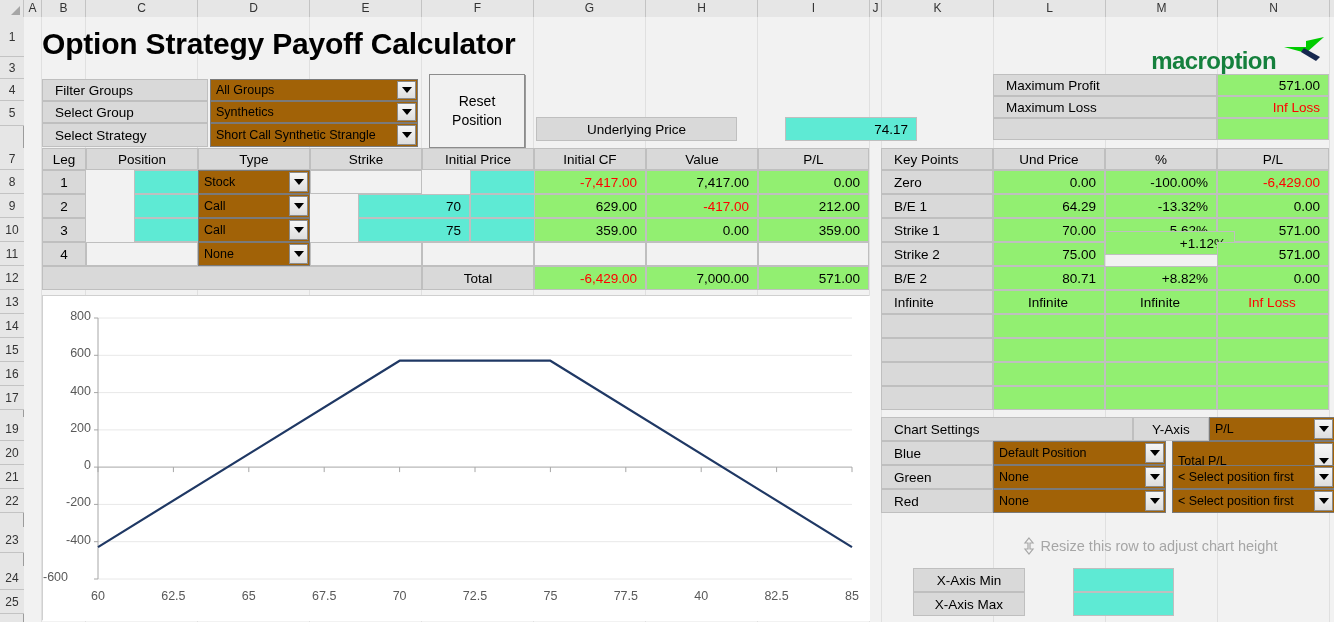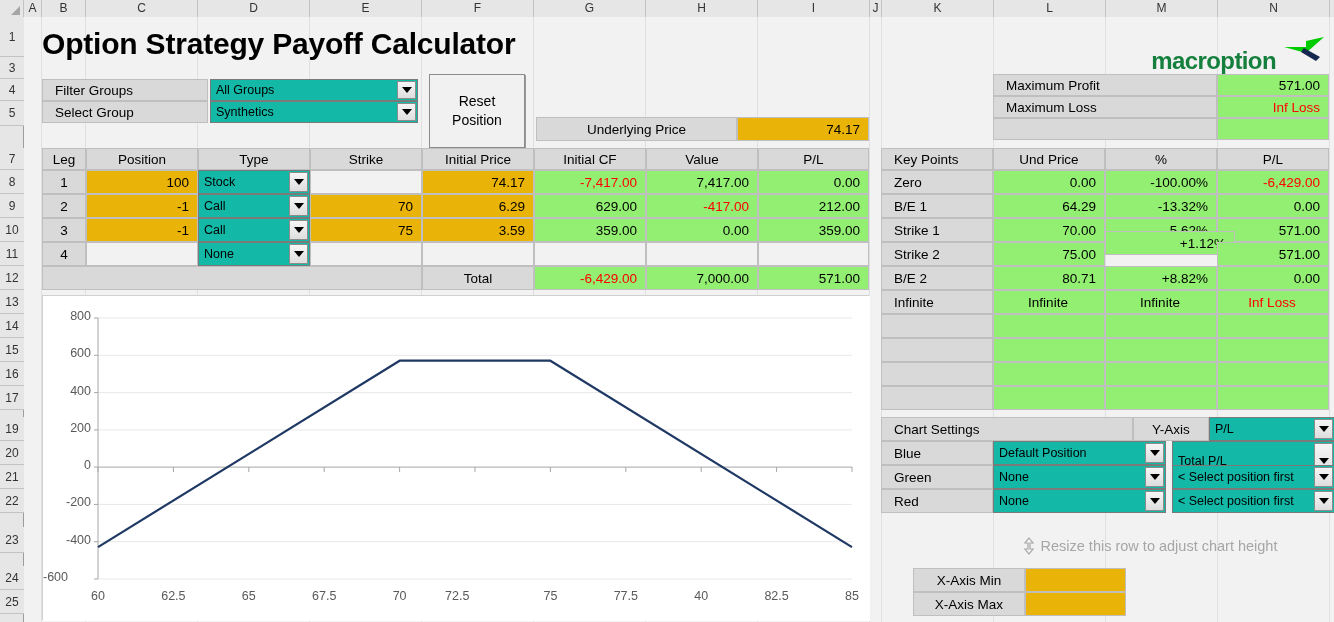--- a/index.html
+++ b/index.html
@@ -65,29 +65,29 @@
     position:absolute; font-size:13.5px; color:#000;
     display:flex; align-items:center;
     border:1px solid #bfbfbf;
     background:#d9d9d9;
     padding:0 6px;
     white-space:nowrap; overflow:hidden;
   }
   .lbl   { background:#d9d9d9; justify-content:center; }
   .lbl-l { background:#d9d9d9; justify-content:flex-start; padding-left:12px; }
   .hdr   { background:#d9d9d9; justify-content:center; font-weight:normal; }
-  .yel   { background:#eab308; justify-content:flex-end; padding-right:8px; }
+  .yel   { background:#5eead4; justify-content:flex-end; padding-right:8px;margin-left:48px; }
   .grn   { background:#92ef71; justify-content:flex-end; padding-right:8px; }
   .blank { background:#f2f2f2; }
   .red   { color:#ff0000; }
   .ctr   { justify-content:center; }
 
   
   .combo{
-    position:absolute; background:#14b8a6; border:1px solid #7a7a7a;
+    position:absolute; background:#a16207; border:1px solid #7a7a7a;
     display:flex; align-items:center; font-size:12.5px; color:#000;
   }
   .combo .txt{ flex:1; padding-left:5px; white-space:nowrap; overflow:hidden; }
   .combo .btn{
     width:19px; align-self:stretch; margin:1px 1px 1px 0;
     background:linear-gradient(#f6f6f6,#dedede);
     border:1px solid #8c8c8c;
     display:flex; align-items:center; justify-content:center;
   }
   .caret{ width:0;height:0;border-style:solid;border-width:6px 5px 0 5px;
@@ -195,20 +195,27 @@
     </div>
 
     <div class="cell lbl-l" style="left:18px;top:84px;width:166px;height:22px">Select Group</div>
     <div class="combo" style="left:186px;top:84px;width:208px;height:22px">
       <span class="txt">Synthetics</span>
       <span class="btn">
           <i class="caret"></i>
         </span>
     </div>
 
+    <div class="cell lbl-l" style="left:18px;top:106px;width:166px;height:24px">Select Strategy</div>
+    <div class="combo" style="left:186px;top:106px;width:208px;height:24px">
+      <span class="txt">Short Call Synthetic Strangle</span>
+      <span class="btn">
+          <i class="caret"></i>
+        </span>
+    </div>
 
     <div class="pushbtn" style="left:405px;top:57px;width:96px;height:74px">
       <div>
         <div>Reset</div>
         <div>Position</div>
       </div>
     </div>
 
     <div class="cell lbl" style="left:512px;top:100px;width:201px;height:24px">Underlying Price</div>
     <div class="cell yel" style="left:713px;top:100px;width:132px;height:24px">74.17</div>
@@ -375,21 +382,21 @@
           <div class="tick-lbl" style="left:0px;top:124.9px;width:48px;text-align:right">200</div>
           <div class="tick-lbl" style="left:0px;top:162.1px;width:48px;text-align:right">0</div>
           <div class="tick-lbl" style="left:0px;top:199.4px;width:48px;text-align:right">-200</div>
           <div class="tick-lbl" style="left:0px;top:236.7px;width:48px;text-align:right">-400</div>
           <div class="tick-lbl" style="left:0px;top:274.0px;width:48px;text-align:left">-600</div>
           <div class="tick-lbl" style="left:25.0px;top:293.0px;width:60px;text-align:center">60</div>
           <div class="tick-lbl" style="left:100.4px;top:293.0px;width:60px;text-align:center">62.5</div>
           <div class="tick-lbl" style="left:175.8px;top:293.0px;width:60px;text-align:center">65</div>
           <div class="tick-lbl" style="left:251.2px;top:293.0px;width:60px;text-align:center">67.5</div>
           <div class="tick-lbl" style="left:326.6px;top:293.0px;width:60px;text-align:center">70</div>
-          <div class="tick-lbl" style="left:402.0px;top:293.0px;width:60px;text-align:left">72.5</div>
+          <div class="tick-lbl" style="left:402.0px;top:293.0px;width:60px;text-align:center">72.5</div>
           <div class="tick-lbl" style="left:477.4px;top:293.0px;width:60px;text-align:center">75</div>
           <div class="tick-lbl" style="left:552.8px;top:293.0px;width:60px;text-align:center">77.5</div>
           <div class="tick-lbl" style="left:628.2px;top:293.0px;width:60px;text-align:center">40</div>
           <div class="tick-lbl" style="left:703.6px;top:293.0px;width:60px;text-align:center">82.5</div>
           <div class="tick-lbl" style="left:779.0px;top:293.0px;width:60px;text-align:center">85</div>
         </div>
     </div>
 
     <div id="chart-settings">
         <div class="cell lbl-l" style="left:857px;top:400px;width:252px;height:24px">Chart Settings</div>

